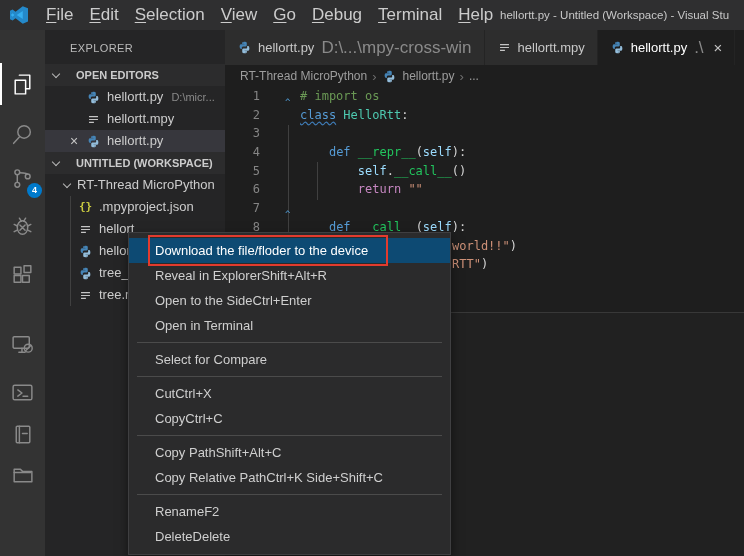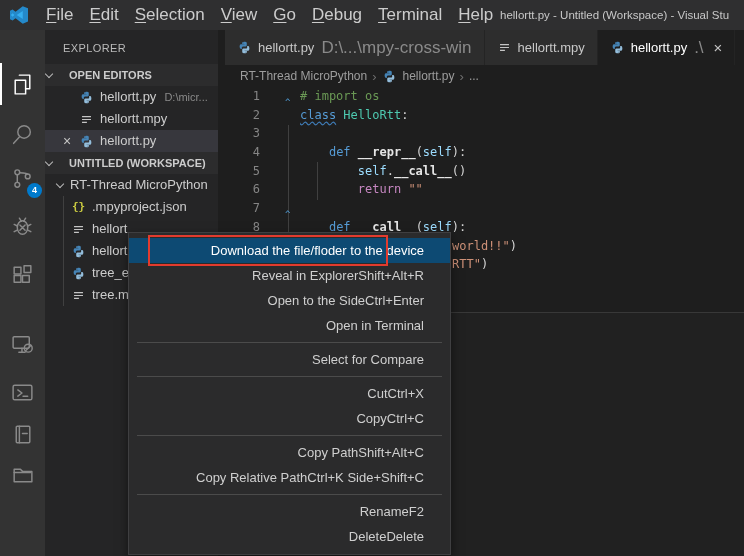--- a/index.html
+++ b/index.html
@@ -16,21 +16,21 @@
 
   
   .activitybar { position:absolute; left:0; top:30px; width:45px; height:526px; background:#333333; z-index:4; }
   .act-item { position:absolute; left:0; width:45px; height:36px; display:flex; align-items:center; justify-content:center; }
   .act-item svg { width:25px; height:25px; stroke:#8a8a8a; fill:none; stroke-width:1.4; stroke-linecap:round; stroke-linejoin:round; }
   .act-item.active svg { stroke:#ffffff; }
   .act-ind { position:absolute; left:0; top:-3px; width:2px; height:42px; background:#ffffff; }
   .badge { position:absolute; right:3px; bottom:-2px; min-width:15px; height:15px; border-radius:50%; background:var(--badge); color:#fff; font-size:9px; line-height:15px; text-align:center; font-weight:bold; }
 
   
-  .sidebar { position:absolute; left:38px; top:30px; width:180px; height:526px; background:#252526; z-index:3; font-size:13px; }
+  .sidebar { position:absolute; left:45px; top:30px; width:180px; height:526px; background:#252526; z-index:3; font-size:13px; }
   .sidebar-title { height:34px; line-height:36px; padding-left:25px; font-size:11px; color:#bbbbbb; letter-spacing:0.4px; }
   .section-header { height:22px; line-height:22px; padding-left:7px; font-size:11px; font-weight:bold; color:#cccccc; background:#2c2c2d; display:flex; align-items:center;gap:10px; }
   .chev { display:inline-block; width:6px; height:6px; border-right:1.2px solid #b8b8b8; border-bottom:1.2px solid #b8b8b8; transform:rotate(45deg); margin:-3px 7px 0 1px; flex:0 0 auto; }
   .row { height:22px; line-height:22px; display:flex; align-items:center; white-space:nowrap; overflow:hidden; }
   .row .label { color:#cccccc; }
   .row .desc { color:#8a8a8a; font-size:11px; margin-left:8px; }
   .oe-row { padding-left:41px; }
   .oe-row.sel { background:var(--selrow); padding-left:25px; }
   .close-x { color:#c5c5c5; font-size:14px; margin-right:4px; width:12px; }
   .fic { width:15px; height:15px; display:inline-flex; align-items:center; justify-content:center; margin-right:6px; flex:0 0 auto; }
@@ -49,32 +49,32 @@
   .tab .desc { font-size:17px; color:#8a8a8a; margin-left:7px; }
   .tab .tclose { margin-left:10px; color:#c5c5c5; font-size:15px; }
   .breadcrumb { height:22px; display:flex; align-items:center; padding-left:15px; font-size:12px; color:#9d9d9d; gap:5px; }
   .bsep { color:#6e6e6e; font-size:13px; }
 
   .code { position:absolute; left:0; top:57px; right:0; bottom:0; font-family:"DejaVu Sans Mono",monospace; font-size:12px; }
   .cl { display:flex; height:18.7px; line-height:18.7px; white-space:pre; }
   .ln { width:35px; text-align:right; color:#858585; flex:0 0 auto; }
   .lc { margin-left:40px; }
   .tk-comment{color:#6a9955;} .tk-keyword{color:#569cd6;} .tk-type{color:#4ec9b0;}
-  .tk-func{color:#e5e5e5;font-weight:bold;} .tk-param{color:#9cdcfe;} .tk-control{color:#c586c0;}
+  .tk-func{color:#22c55e;} .tk-param{color:#9cdcfe;} .tk-control{color:#c586c0;}
   .tk-string{color:#ce9178;} .tk-plain{color:#d4d4d4;}
   .sq { text-decoration:underline; text-decoration-style:wavy; text-decoration-color:#3e7cb8; text-underline-offset:2px; }
   .iguide { position:absolute; width:1px; background:#404040; }
   .caret { position:absolute; color:#4f9cd6; font-size:9px; }
   .frag { position:absolute; white-space:pre; }
 
   .panel { position:absolute; left:0; top:282px; right:0; bottom:0; background:#212121; border-top:1px solid #383838; }
 
   
   .ctxmenu { position:absolute; left:128px; top:232px; width:323px; background:#2b2b2c; border:1px solid #3f3f41; box-shadow:0 4px 10px rgba(0,0,0,0.5); padding:5px 0; z-index:20; font-size:13px; }
-  .mi { height:25px; line-height:25px; display:flex; justify-content:flex-end; padding:0 26px; color:#cfcfcf; }
+  .mi { height:25px; line-height:25px; display:flex; justify-content:flex-start; padding:0 26px; color:#cfcfcf; }
   .mi.hl { background:var(--hl); color:#ffffff; }
   .msc { color:#cfcfcf; }
   .sep { border-top:1px solid #4b4b4b; margin:4px 8px; height:0; }
 
   .annotation { position:absolute; left:148px; top:235px; width:240px; height:31px; border:2px solid var(--red); z-index:30; pointer-events:none; }
 </style>
 </head>
 <body>
 
 <div class="titlebar">

